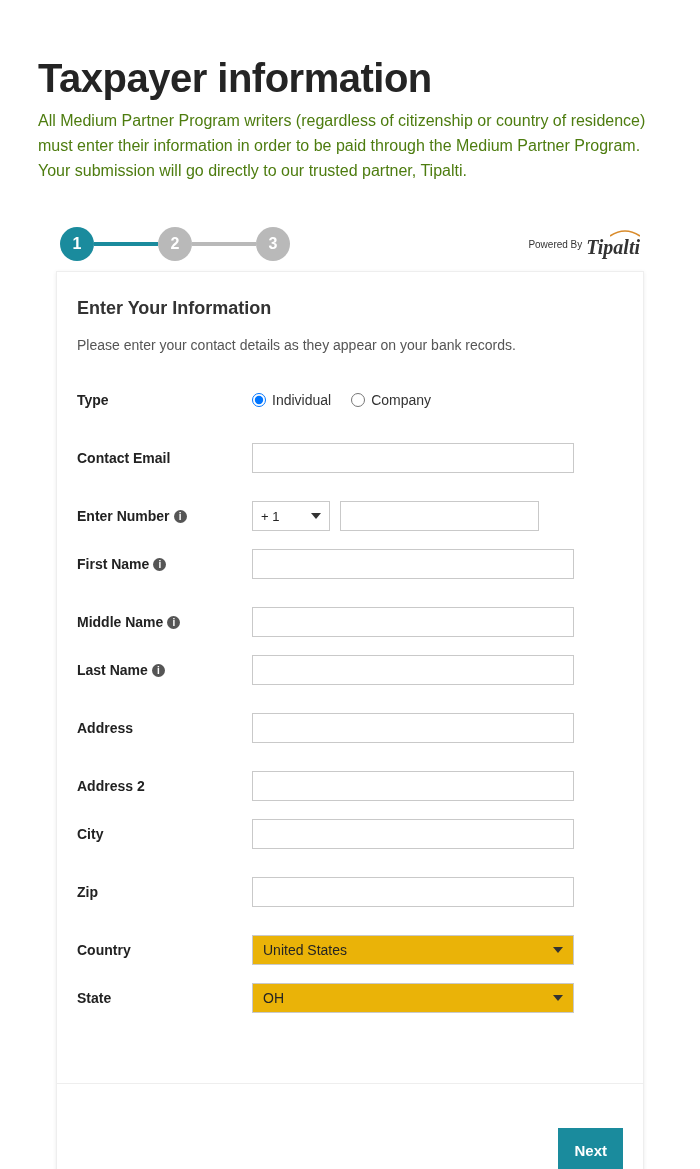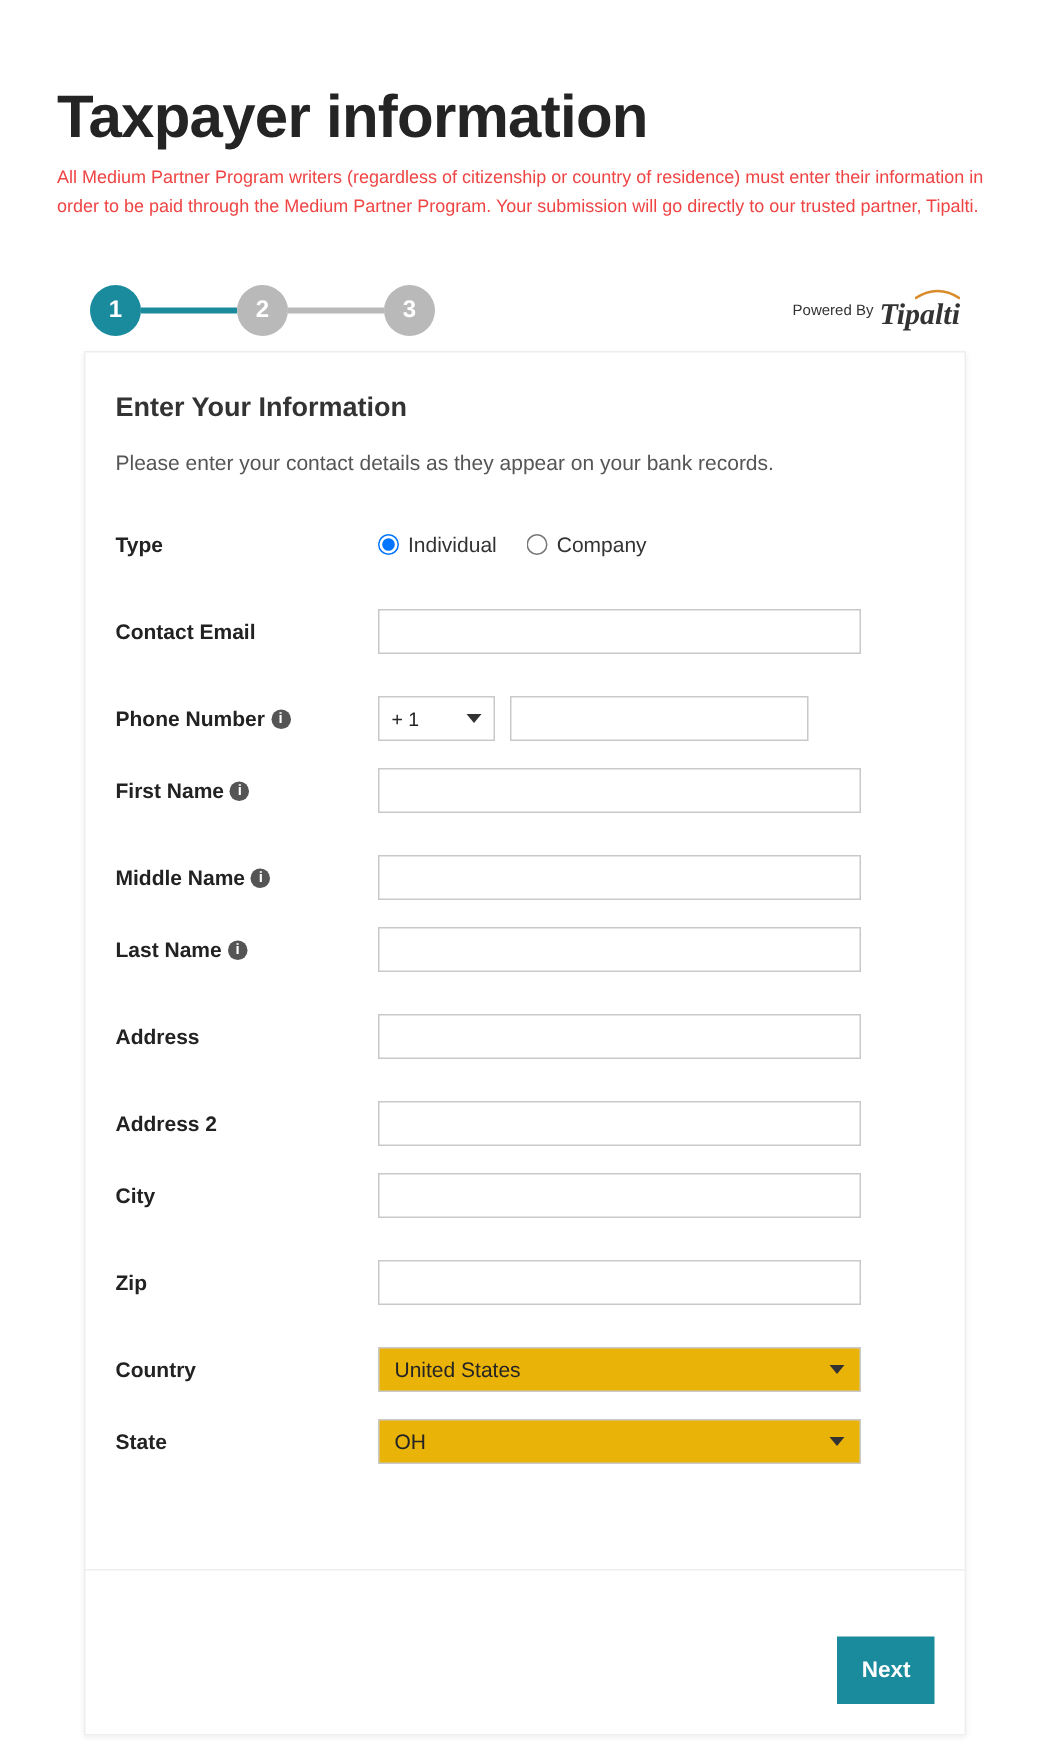--- a/index.html
+++ b/index.html
@@ -14,23 +14,23 @@
     padding: 40px 38px 40px 38px;
   }
   h1 {
     font-size: 40px;
     font-weight: 800;
     margin: 16px 0 8px 0;
     letter-spacing: -0.5px;
     color: #242424;
   }
   .subtitle {
-    font-size: 12px;
+    font-size: 16px;
     line-height: 1.55;
-    color: #ef4444;
+    color: #4d7c0f;
     margin: 0 0 30px 0;
   }
   .stepper-bar {
     display: flex;
     align-items: center;
     justify-content: space-between;
     padding: 14px 22px 10px 22px;
   }
   .stepper {
     display: flex;
@@ -240,21 +240,21 @@
         </div>
       </div>
 
       <div class="row gap-lg">
         <div class="lbl">Contact Email</div>
         <div class="ctrl"><input type="text" value="" style=""></div>
       </div>
 
       <div class="row">
         <div class="lbl">
-          <span>Phone Number</span>
+          <span>Enter Number</span>
           <span class="info-ico">i</span>
         </div>
         <div class="phone-wrap">
           <div class="cc-select">
             <span>+ 1</span>
             <span class="caret"></span>
           </div>
           <div class="phone-input"><input type="text" value="" style=""></div>
         </div>
       </div>

